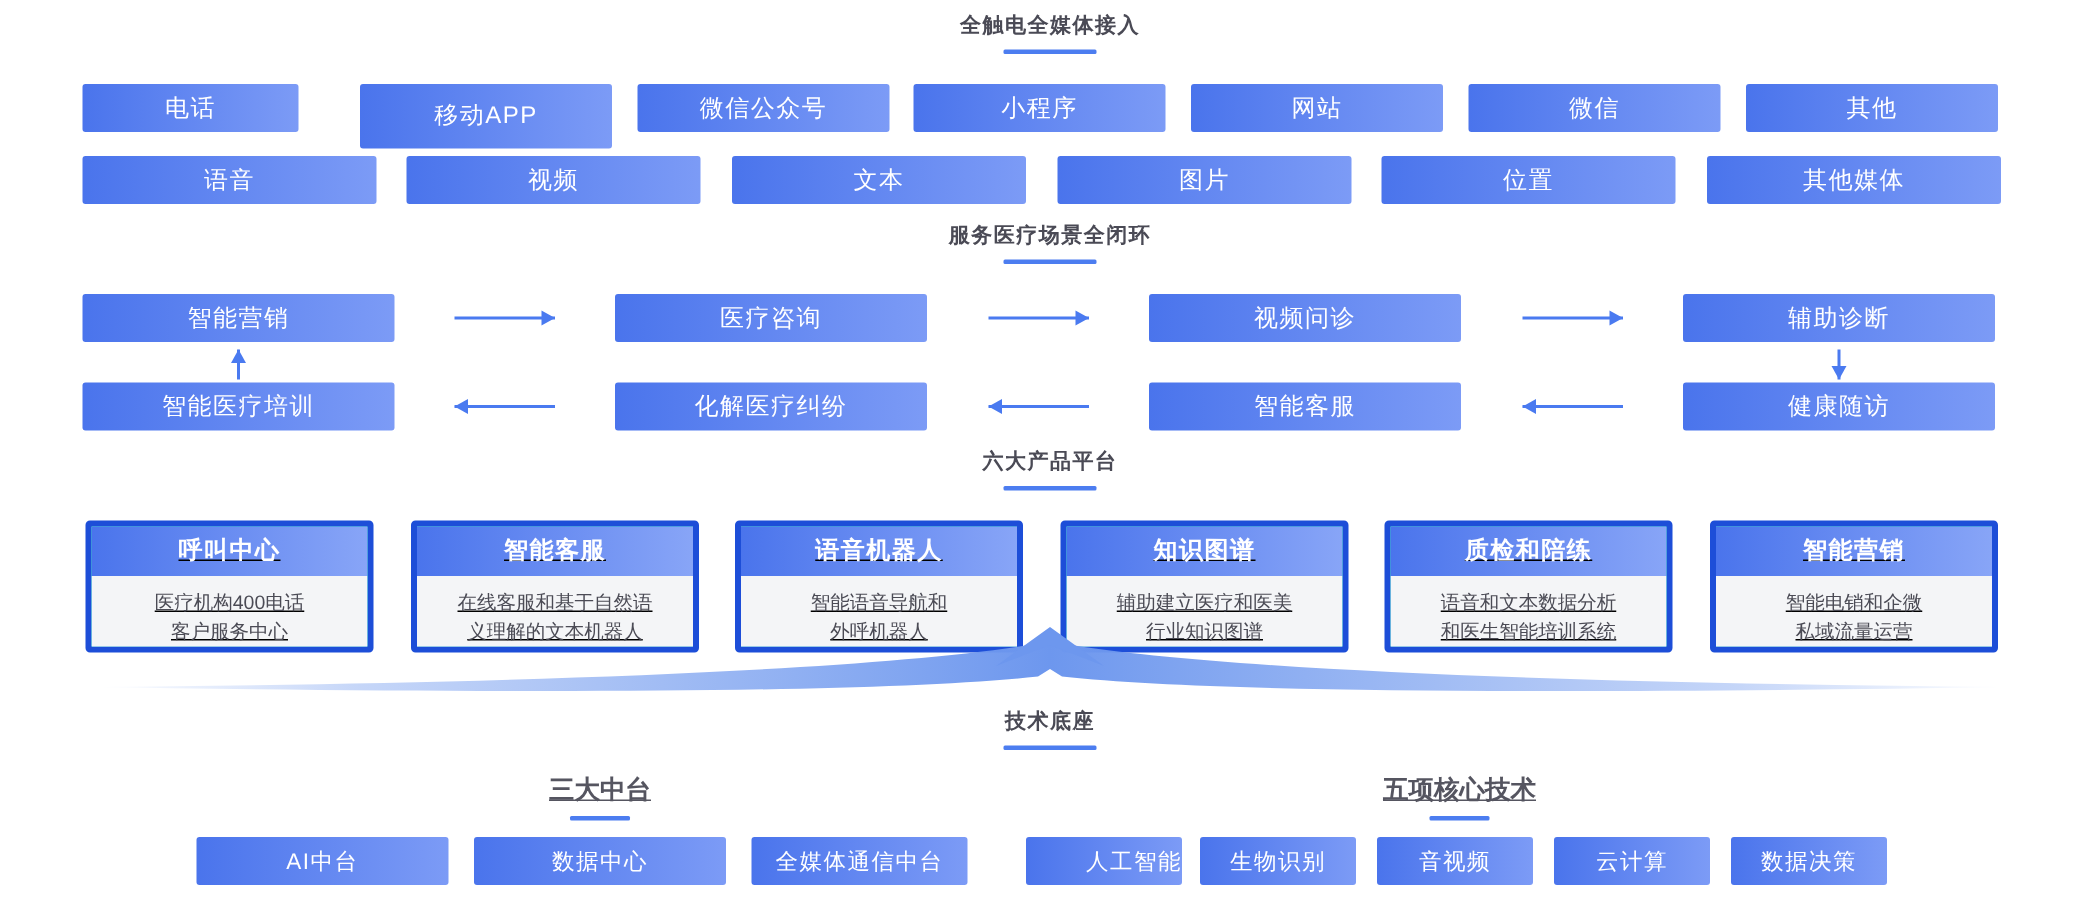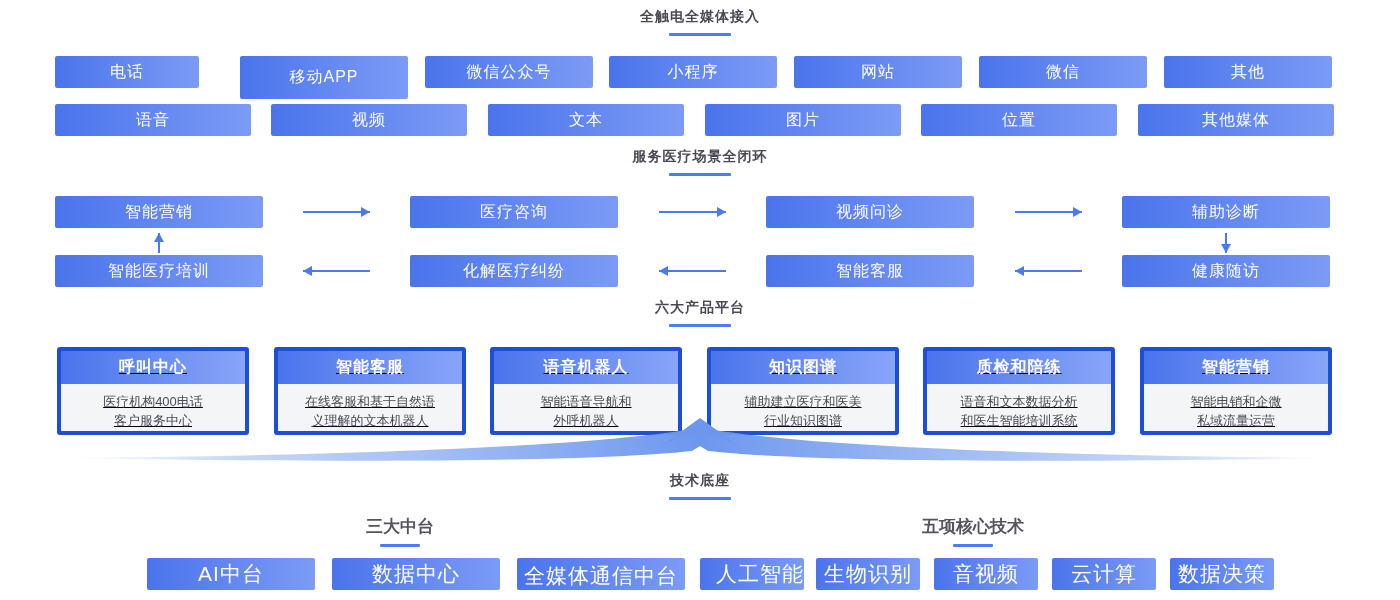--- a/index.html
+++ b/index.html
@@ -29,20 +29,21 @@
     margin: 7px auto 0;
     border-radius: 1px;
   }
   .sub-title {
     position: absolute;
     text-align: center;
     color: #555560;
     font-size: 17px;
     font-weight: bold;
     white-space: nowrap;
+    text-decoration: underline;
   }
   .sub-title .rule {
     display: block;
     width: 40px; height: 3px;
     background: #4c7df0;
     margin: 6px auto 0;
     border-radius: 1px;
   }
 
   
@@ -51,21 +52,21 @@
     display: flex;
     align-items: center;
     justify-content: center;
     color: #ffffff;
     font-size: 16px;
     letter-spacing: 1px;
     background: linear-gradient(90deg, #4a74ec 0%, #7c9bf6 100%);
     border-radius: 2px;
     white-space: nowrap;
   }
-  .chip.small { font-size: 21px; margin-left: 16px; }
+  .chip.small { font-size: 15px; }
 
   
   .card {
     position: absolute;
     border: 4px solid #1d4ed8;
     border-radius: 3px;
     overflow: hidden;
     background: #5eead4;
     text-decoration: underline;
   }
@@ -337,21 +338,21 @@
     <span class="txt">五项核心技术</span>
     <span class="rule"></span>
   </div>
 
   <div class="chip small" style="left:131px; top:558px; width:168px; height:32px;">
     <span>AI中台</span>
   </div>
   <div class="chip small" style="left:316px; top:558px; width:168px; height:32px;">
     <span>数据中心</span>
   </div>
-  <div class="chip small" style="left:501px; top:558px; width:168px; height:32px;align-items:flex-end;">
+  <div class="chip small" style="left:501px; top:558px; width:144px; height:32px;">
     <span>全媒体通信中台</span>
   </div>
 
   <div class="chip small" style="left:684px; top:558px; width:104px; height:32px;justify-content:flex-end;">
     <span>人工智能</span>
   </div>
   <div class="chip small" style="left:800px; top:558px; width:104px; height:32px;">
     <span>生物识别</span>
   </div>
   <div class="chip small" style="left:918px; top:558px; width:104px; height:32px;">

